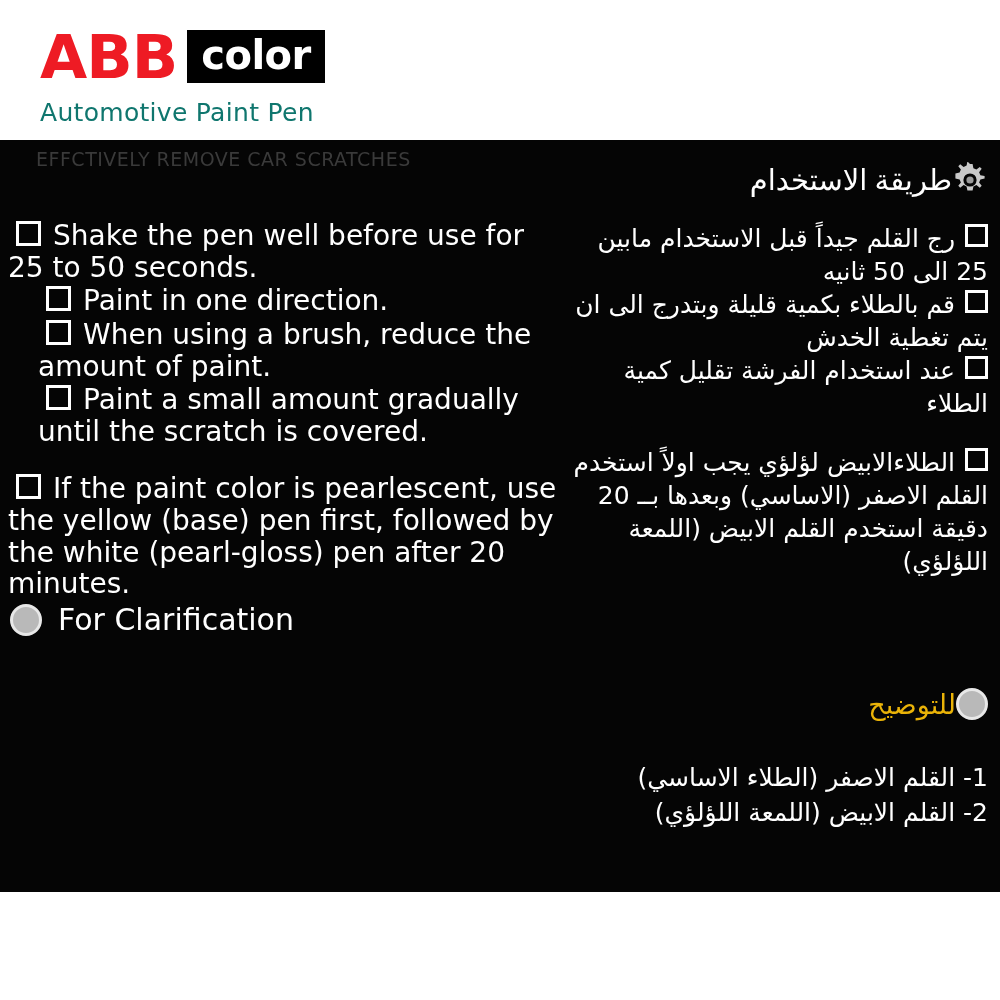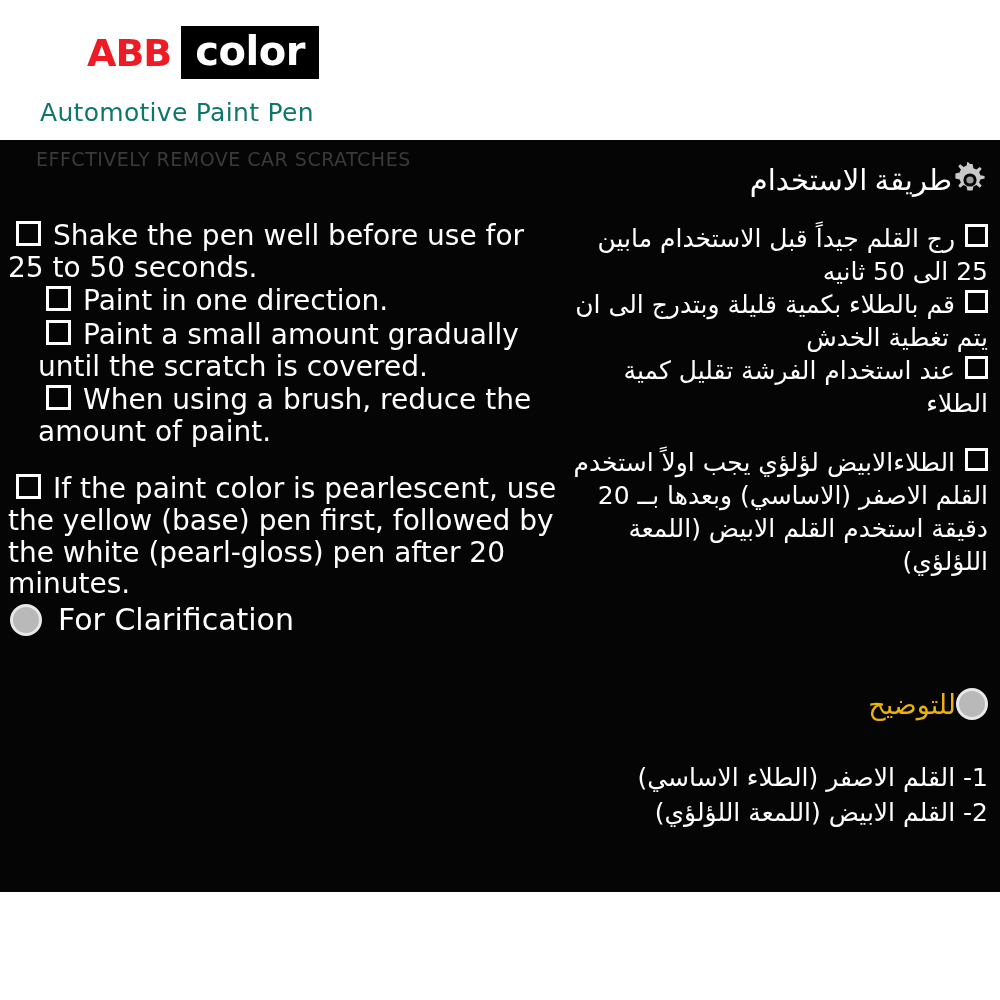--- a/index.html
+++ b/index.html
@@ -31,25 +31,24 @@
   .brand-row {
     position: absolute;
     left: 40px;
     top: 26px;
     display: flex;
     align-items: center;
   }
   .brand-abb {
     font-family: "DejaVu Sans", sans-serif;
     font-weight: bold;
-    font-size: 38px;
+    font-size: 61px;
     letter-spacing: -1px;
     color: #ee1b24;
     line-height: 1;
-    margin-left: 47px;
   }
   .brand-color-box {
     margin-left: 10px;
     background: #000000;
     color: #ffffff;
     font-family: "DejaVu Sans", sans-serif;
     font-weight: bold;
     font-size: 40px;
     line-height: 1;
     padding: 5px 14px 8px 14px;
@@ -266,24 +265,24 @@
     </div>
 
     <div class="col-left">
       <div class="bullet-line indent-1">
         <span class="sq"></span><span>Shake the pen well before use for 25 to 50 seconds.</span>
       </div>
       <div class="bullet-line indent-2">
         <span class="sq"></span><span>Paint in one direction.</span>
       </div>
       <div class="bullet-line indent-2">
+        <span class="sq"></span><span>When using a brush, reduce the amount of paint.</span>
+      </div>
+      <div class="bullet-line indent-2">
         <span class="sq"></span><span>Paint a small amount gradually until the scratch is covered.</span>
-      </div>
-      <div class="bullet-line indent-2">
-        <span class="sq"></span><span>When using a brush, reduce the amount of paint.</span>
       </div>
       <div class="gap"></div>
       <div class="bullet-line indent-1">
         <span class="sq"></span><span>If the paint color is pearlescent, use the yellow (base) pen first, followed by the white (pearl-gloss) pen after 20 minutes.</span>
       </div>
     </div>
 
     <div class="clar-left">
       <span class="dot-icon"></span>
       <span class="ctxt">For Clarification</span>

